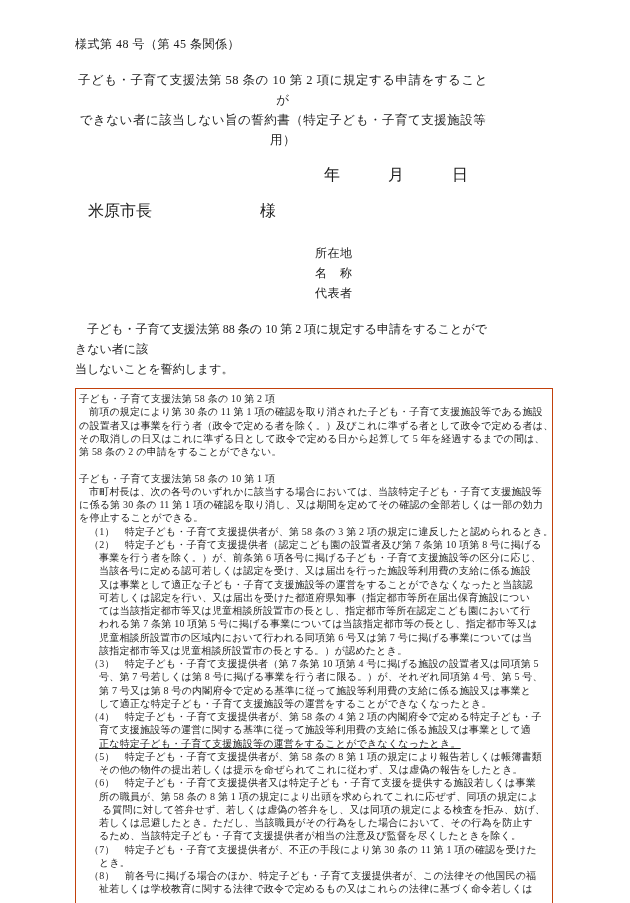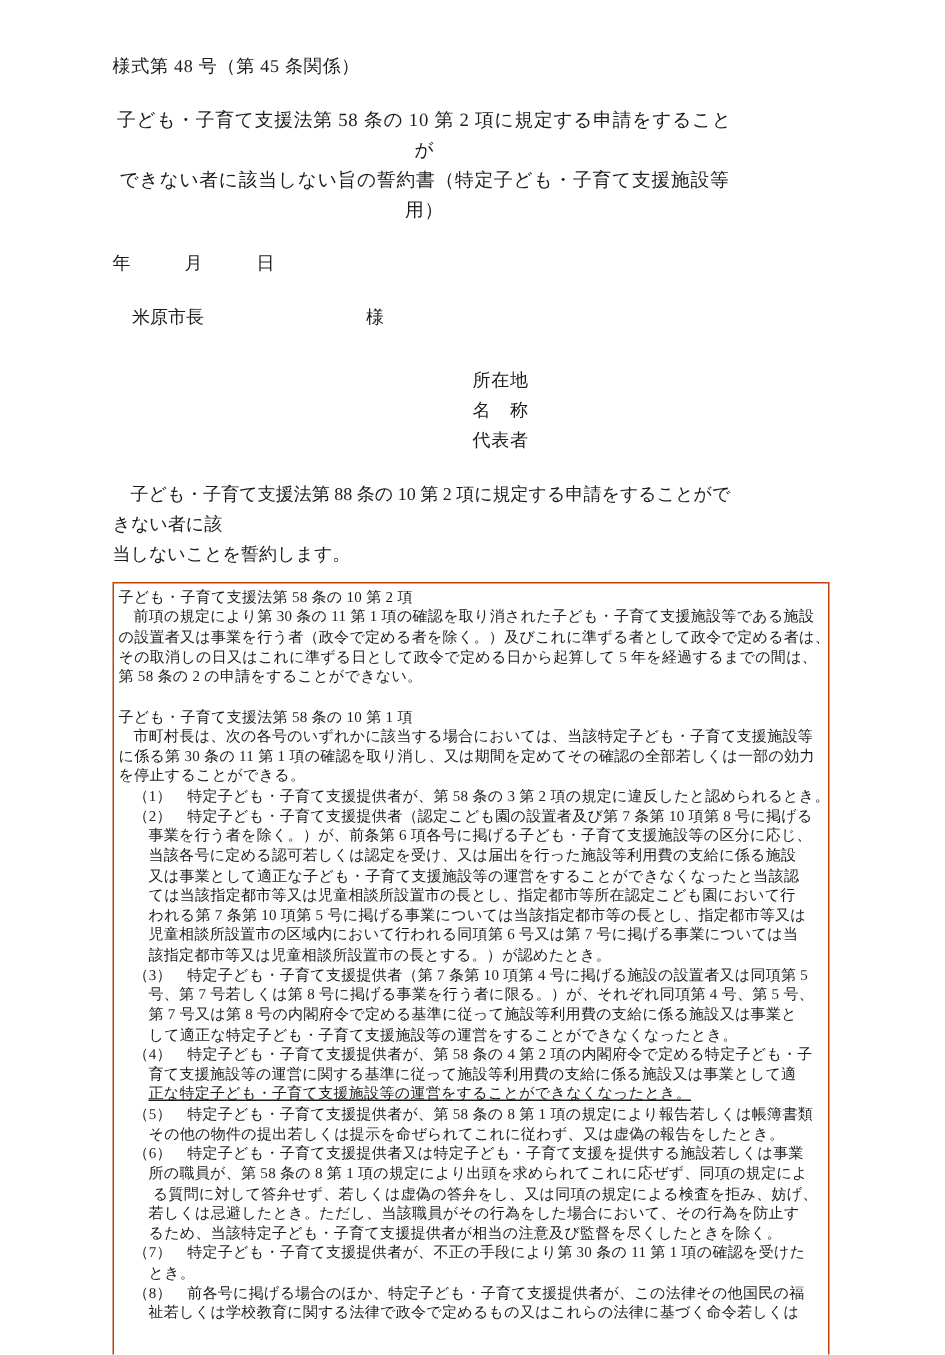--- a/index.html
+++ b/index.html
@@ -11,22 +11,22 @@
   }
   .page {
     box-sizing: border-box;
     width: 566px; height: 903px;
     padding: 36px 75px 0 75px;
     overflow: hidden;
   }
   .form-number { font-size: 12px; line-height: 16px; letter-spacing: 0.5px; }
   .doc-title { margin-top: 18px; text-align: center; font-size: 12.5px; }
   .title-line { line-height: 20px; letter-spacing: 0.5px; }
-  .date-line { margin-top: 17px; text-align: left; padding-right: 23px; font-size: 12px; line-height: 16px; }
-  .addressee { margin-top: 20px; padding-left: 13px; font-size: 12px; line-height: 16px; }
+  .date-line { margin-top: 17px; text-align: right; padding-right: 23px; font-size: 16px; line-height: 16px; }
+  .addressee { margin-top: 20px; padding-left: 13px; font-size: 16px; line-height: 16px; }
   .honorific { margin-left: 108px; }
   .signature-block { margin-top: 24px; padding-left: 240px; font-size: 12px; }
   .sig-line { line-height: 20px; letter-spacing: 0.5px; }
   .pledge { margin-top: 16px; font-size: 12px; }
   .pledge-line { line-height: 20px; }
   .legal-box {
     margin-top: 9px;
     width: 478px;
     box-sizing: border-box;
     border: 1px solid #c2410c;
@@ -75,20 +75,21 @@
       <div class="box-line"></div>
       <div class="box-line">子ども・子育て支援法第 58 条の 10 第 1 項</div>
       <div class="box-line" style="padding-left: 10px;">市町村長は、次の各号のいずれかに該当する場合においては、当該特定子ども・子育て支援施設等</div>
       <div class="box-line">に係る第 30 条の 11 第 1 項の確認を取り消し、又は期間を定めてその確認の全部若しくは一部の効力</div>
       <div class="box-line">を停止することができる。</div>
       <div class="box-line" style="padding-left: 10px;">（1）　特定子ども・子育て支援提供者が、第 58 条の 3 第 2 項の規定に違反したと認められるとき。</div>
       <div class="box-line" style="padding-left: 10px;">（2）　特定子ども・子育て支援提供者（認定こども園の設置者及び第 7 条第 10 項第 8 号に掲げる</div>
       <div class="box-line" style="padding-left: 20px;">事業を行う者を除く。）が、前条第 6 項各号に掲げる子ども・子育て支援施設等の区分に応じ、</div>
       <div class="box-line" style="padding-left: 20px;">当該各号に定める認可若しくは認定を受け、又は届出を行った施設等利用費の支給に係る施設</div>
       <div class="box-line" style="padding-left: 20px;">又は事業として適正な子ども・子育て支援施設等の運営をすることができなくなったと当該認</div>
+      <div class="box-line" style="padding-left: 20px;">可若しくは認定を行い、又は届出を受けた都道府県知事（指定都市等所在届出保育施設につい</div>
       <div class="box-line" style="padding-left: 20px;">ては当該指定都市等又は児童相談所設置市の長とし、指定都市等所在認定こども園において行</div>
       <div class="box-line" style="padding-left: 20px;">われる第 7 条第 10 項第 5 号に掲げる事業については当該指定都市等の長とし、指定都市等又は</div>
       <div class="box-line" style="padding-left: 20px;">児童相談所設置市の区域内において行われる同項第 6 号又は第 7 号に掲げる事業については当</div>
       <div class="box-line" style="padding-left: 20px; font-family: Liberation Serif, serif;">該指定都市等又は児童相談所設置市の長とする。）が認めたとき。</div>
       <div class="box-line" style="padding-left: 10px;">（3）　特定子ども・子育て支援提供者（第 7 条第 10 項第 4 号に掲げる施設の設置者又は同項第 5</div>
       <div class="box-line" style="padding-left: 20px;">号、第 7 号若しくは第 8 号に掲げる事業を行う者に限る。）が、それぞれ同項第 4 号、第 5 号、</div>
       <div class="box-line" style="padding-left: 20px;">第 7 号又は第 8 号の内閣府令で定める基準に従って施設等利用費の支給に係る施設又は事業と</div>
       <div class="box-line" style="padding-left: 20px;">して適正な特定子ども・子育て支援施設等の運営をすることができなくなったとき。</div>
       <div class="box-line" style="padding-left: 10px;">（4）　特定子ども・子育て支援提供者が、第 58 条の 4 第 2 項の内閣府令で定める特定子ども・子</div>
       <div class="box-line" style="padding-left: 20px;">育て支援施設等の運営に関する基準に従って施設等利用費の支給に係る施設又は事業として適</div>

